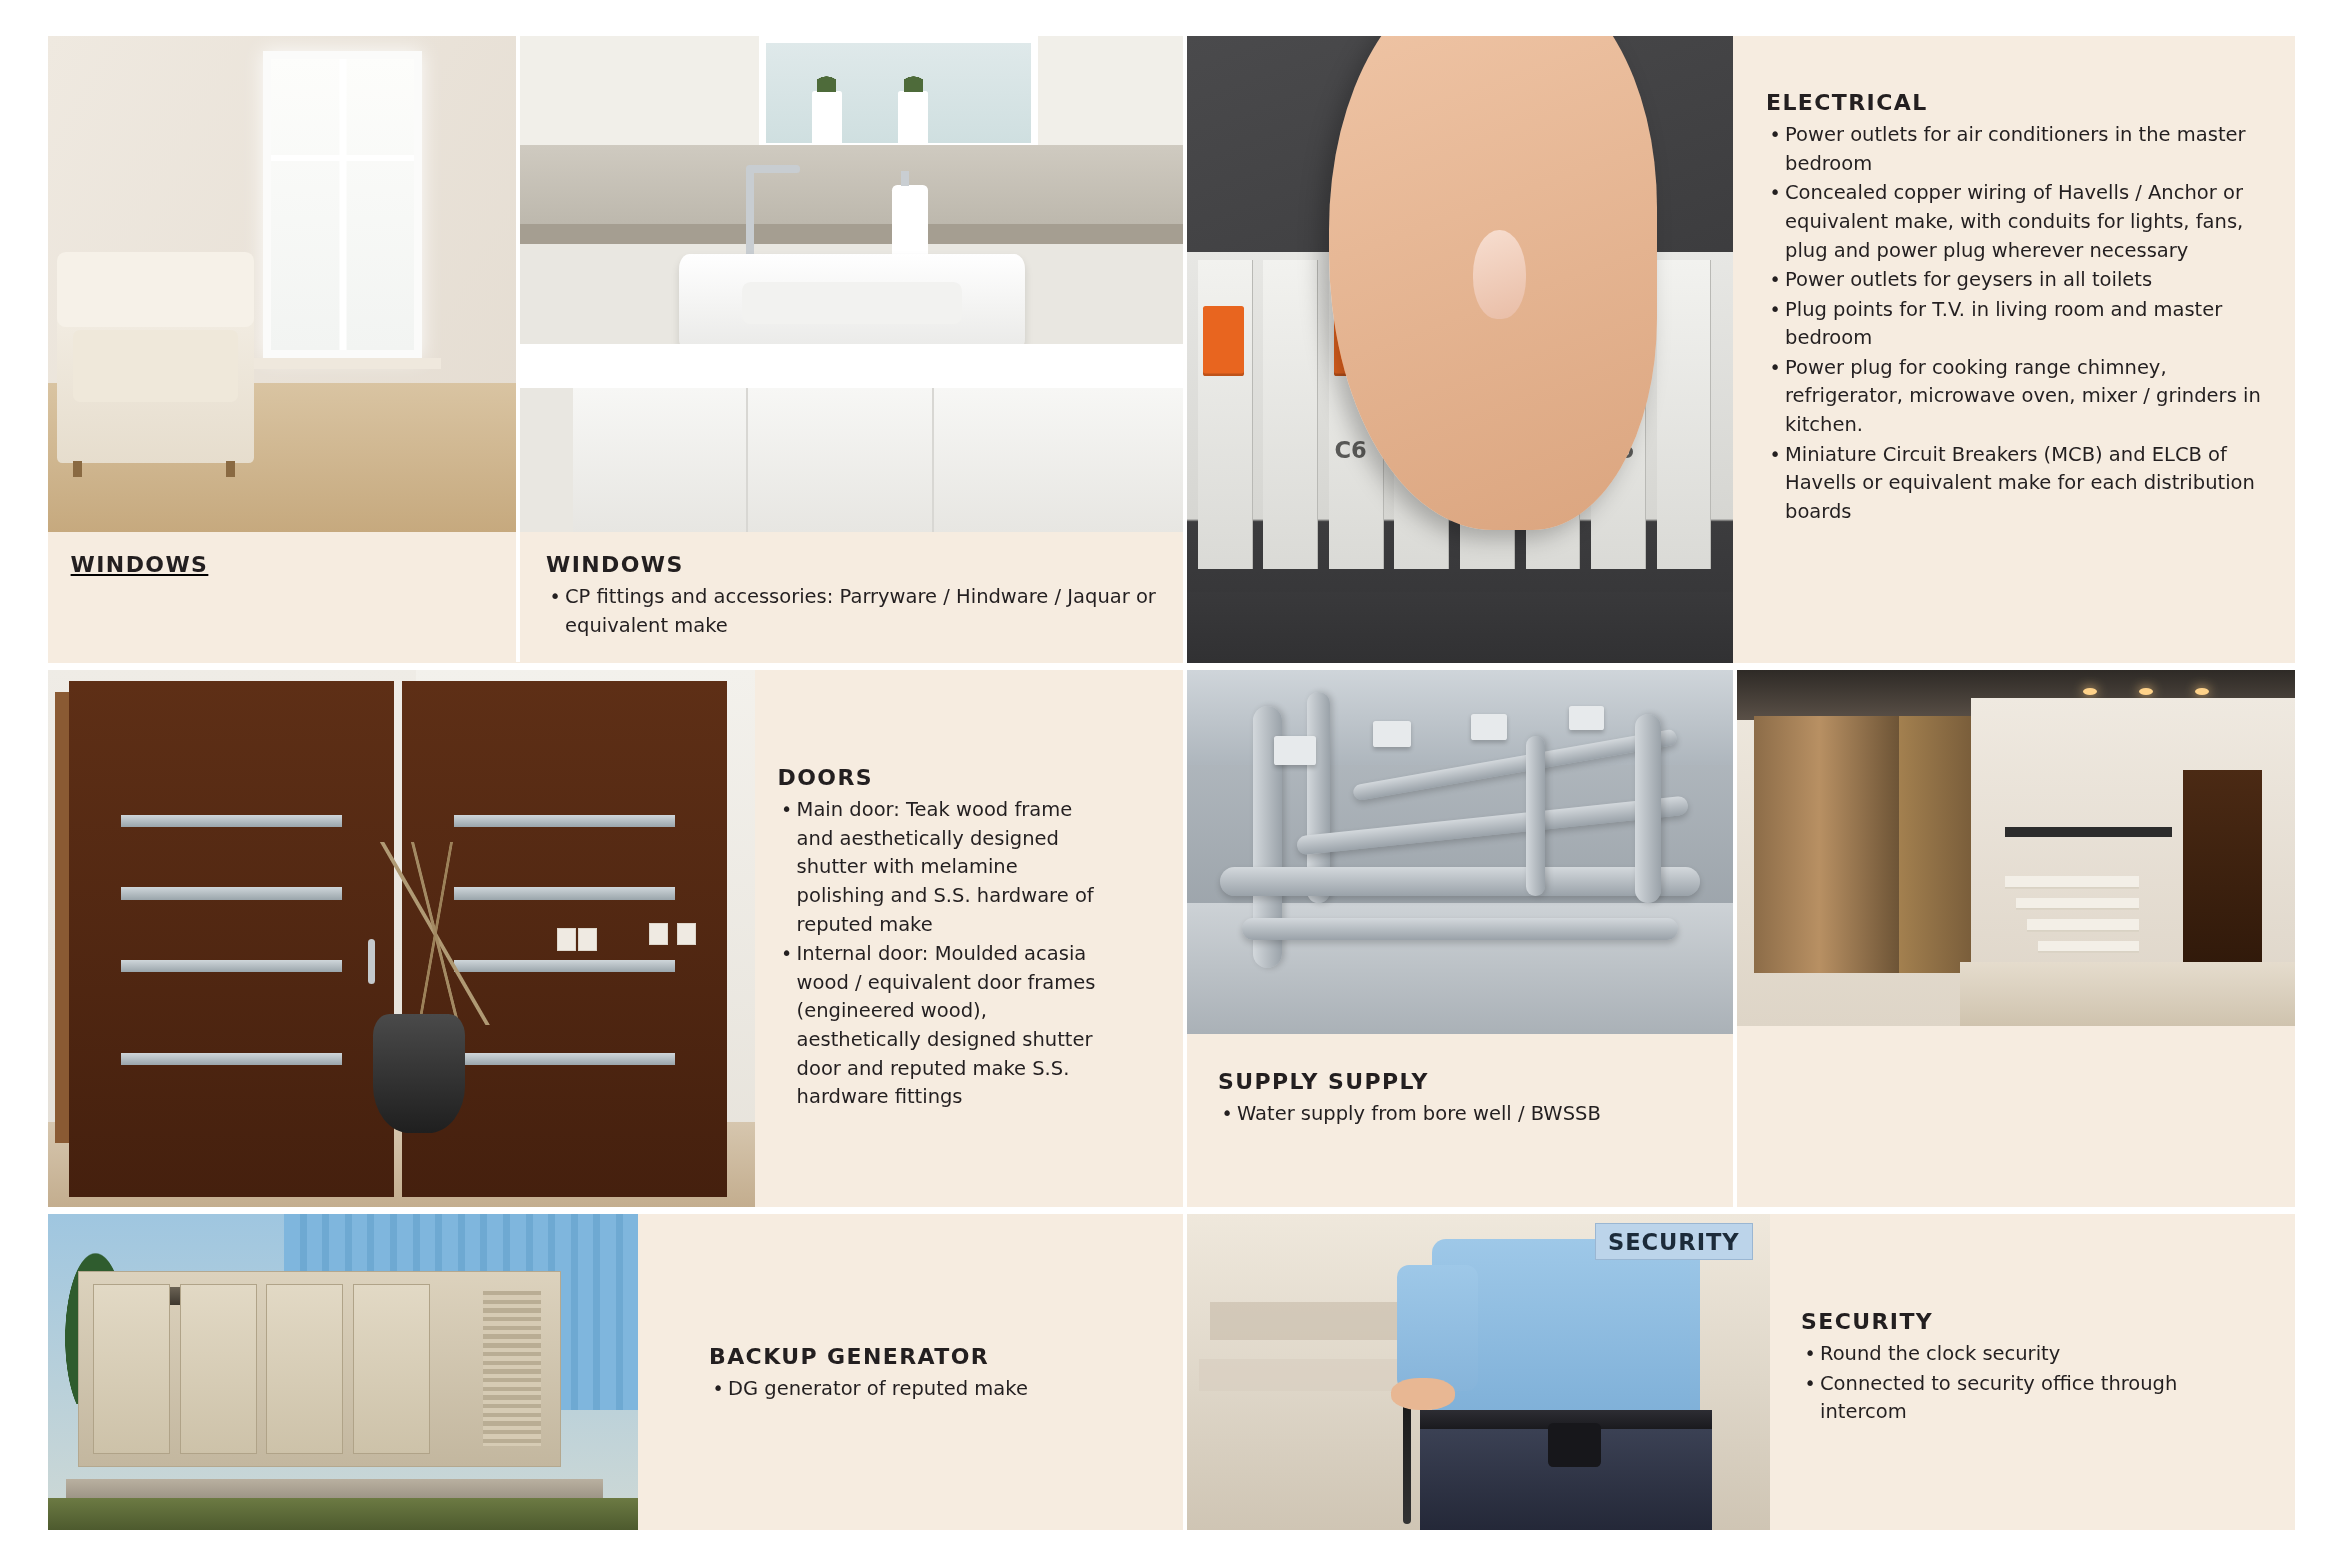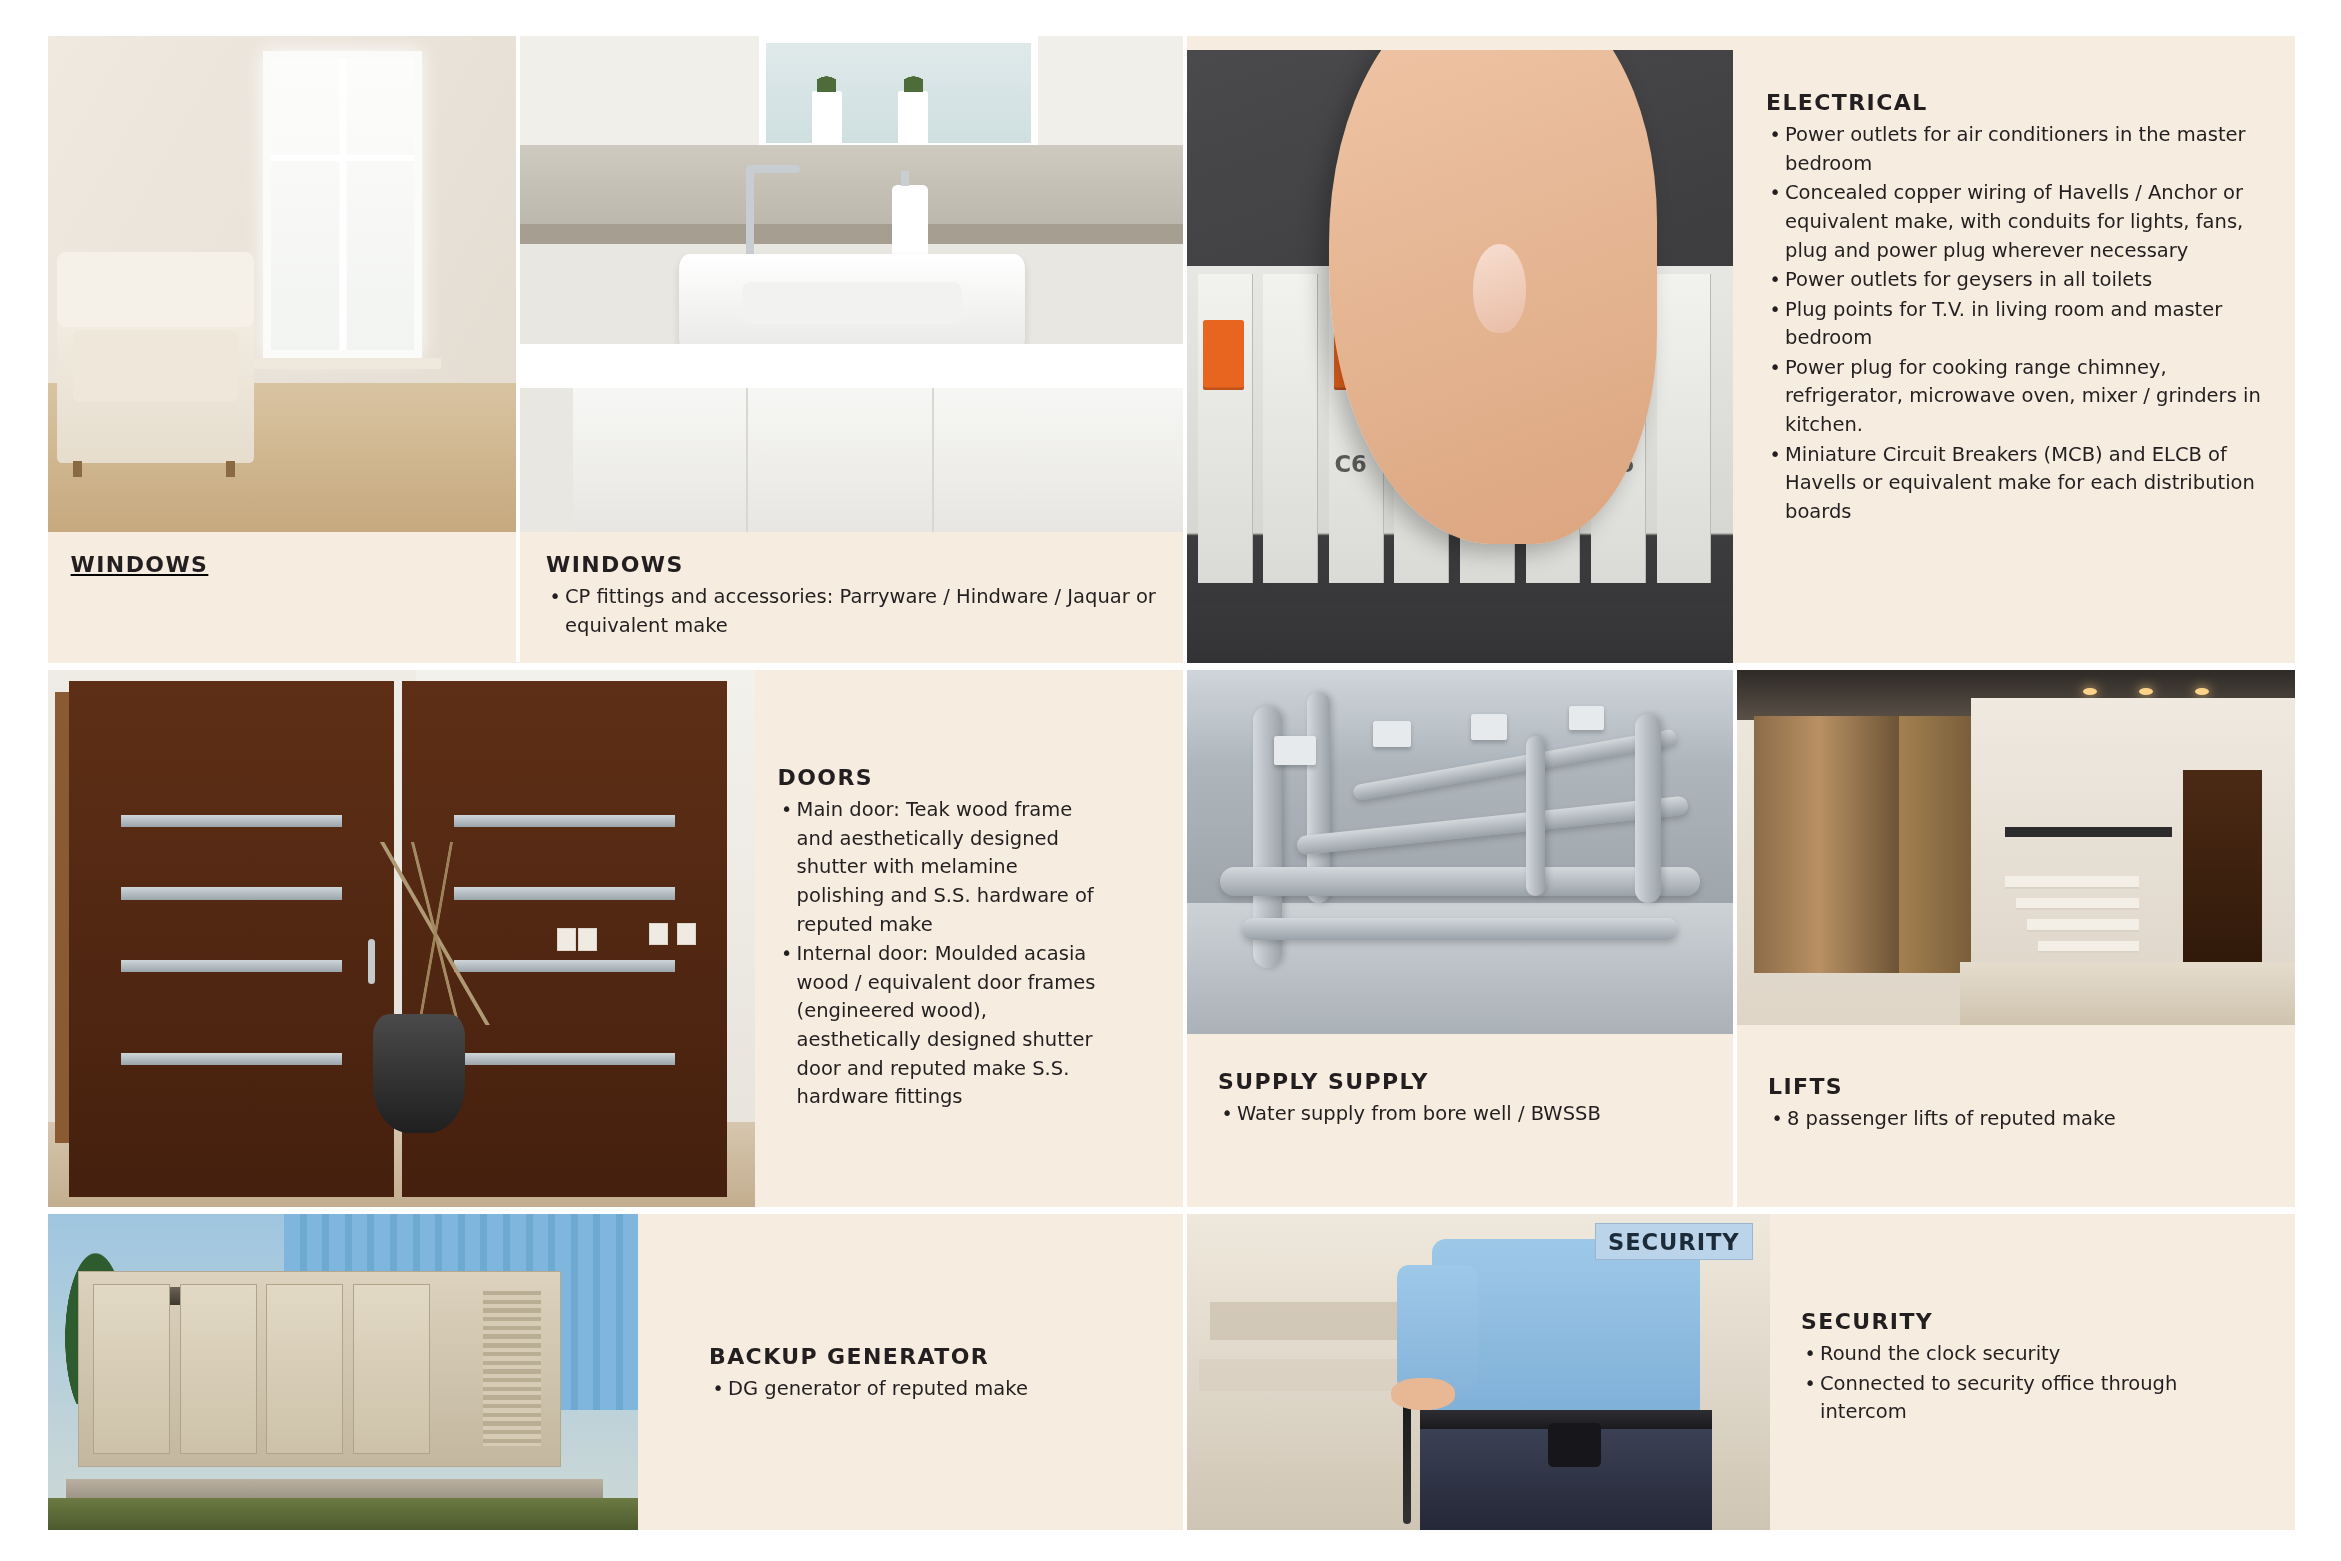--- a/index.html
+++ b/index.html
@@ -274,21 +274,21 @@
     <div class="cabline" style="left:62%; top:71%; height:29%;"></div>
   </div>
 
   <div class="txtblk" style="left:520px; top:533px; width:664px; height:130px; padding:19px 26px;">
     <div class="cat-title">WINDOWS</div>
     <ul class="bullets">
       <li>CP fittings and accessories: Parryware / Hindware / Jaquar or equivalent make</li>
     </ul>
   </div>
 
-  <div class="photo ph-elec" style="left:1187px; top:36px; width:546px; height:772px;margin-top:14px;">
+  <div class="photo ph-elec" style="left:1187px; top:36px; width:546px; height:772px;">
     <div class="panel"></div>
     <div class="brk" style="left:2%"></div>
     <div class="brk" style="left:14%"></div>
     <div class="brk" style="left:26%"></div>
     <div class="brk" style="left:38%"></div>
     <div class="brk" style="left:50%"></div>
     <div class="brk" style="left:62%"></div>
     <div class="brk" style="left:74%"></div>
     <div class="brk" style="left:86%"></div>
     <div class="sw" style="left:3%"></div>
@@ -384,26 +384,20 @@
     <div class="doorR"></div>
     <div class="rail"></div>
     <div class="stair" style="left:48%; top:58%; width:24%; height:10.4px;"></div>
     <div class="stair" style="left:50%; top:64%; width:22%; height:10.4px;"></div>
     <div class="stair" style="left:52%; top:70%; width:20%; height:10.4px;"></div>
     <div class="stair" style="left:54%; top:76%; width:18%; height:10.4px;"></div>
     <div class="dr2"></div>
     <div class="floor"></div>
   </div>
 
-  <div class="txtblk" style="left:1737px; top:1025px; width:558px; height:182px; padding:49px 31px 0 31px;">
-    <div class="cat-title">LIFTS</div>
-    <ul class="bullets">
-      <li>8 passenger lifts of reputed make</li>
-    </ul>
-  </div>
 
   <div class="gap" style="left:48px; top:1207px; width:2247px; height:7px;"></div>
 
   <div class="photo ph-gen" style="left:48px; top:1214px; width:590px; height:316px;">
     <div class="bldg"></div>
     <div class="tree"></div>
     <div class="unit">
       <div class="exh"></div>
       <div class="pan" style="left:3%"></div>
       <div class="pan" style="left:21%"></div>

